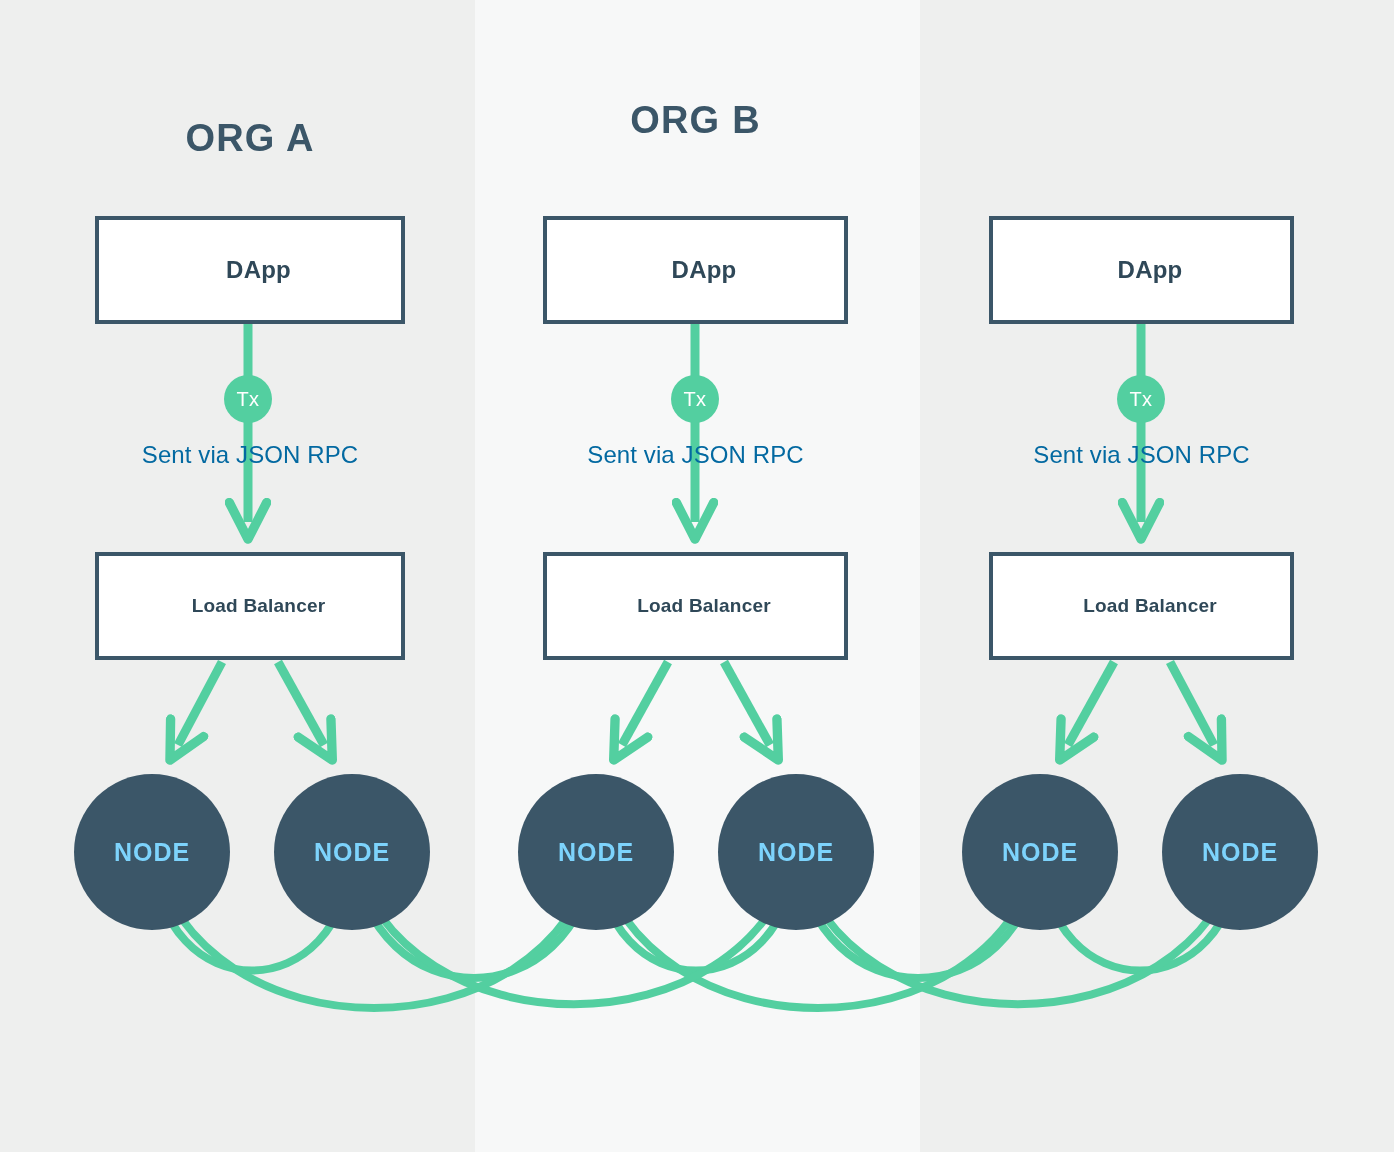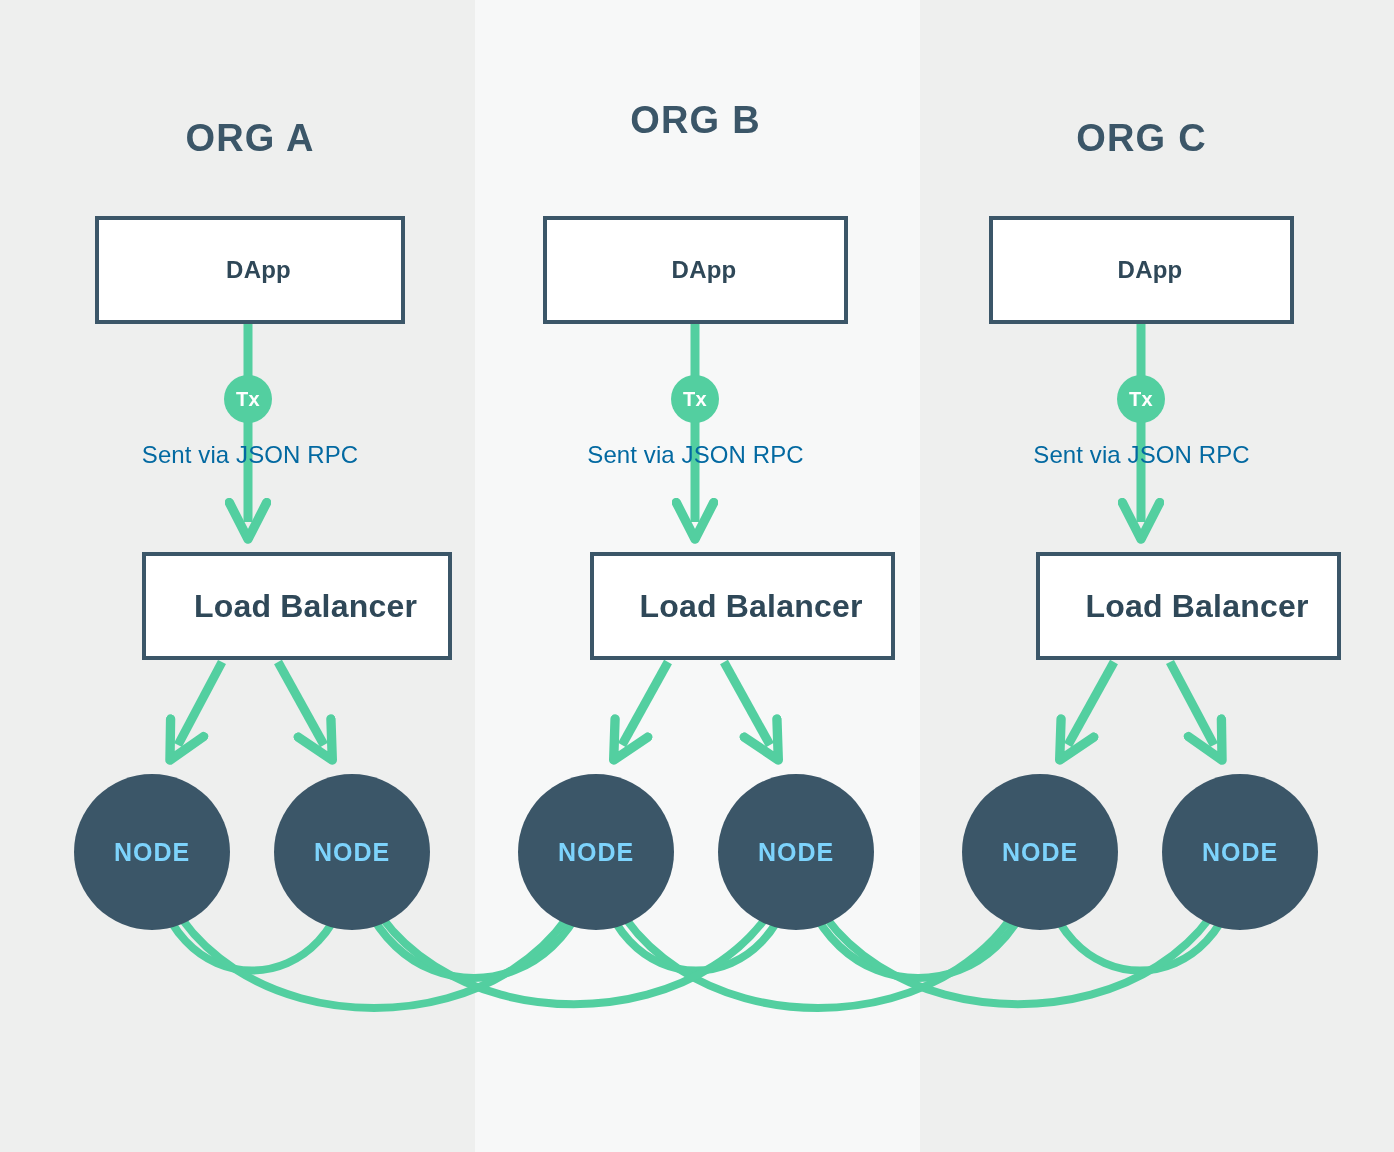--- a/index.html
+++ b/index.html
@@ -45,35 +45,35 @@
     box-sizing: border-box;
     display: flex;
     align-items: center;
     justify-content: center;
     color: #2f4858;
     font-weight: bold;
     font-size: 24px;
     letter-spacing: 0.2px;
     padding-left: 17px;
   }
-  .box.lb { font-size: 32px; margin-left: 47px; }
+  .box.lb { font-size: 19px; }
 
   
   .tx-badge {
     position: absolute;
     width: 48px;
     height: 48px;
     border-radius: 50%;
     background: #53cfa0;
     color: #ffffff;
     display: flex;
     align-items: center;
     justify-content: center;
     font-size: 20px;
-    font-weight: bold;
+    font-weight: normal;
     letter-spacing: 0.3px;
   }
 
   
   .rpc-label {
     position: absolute;
     text-align: center;
     font-size: 24px;
     color: #0369a1;
     white-space: nowrap;
@@ -164,21 +164,20 @@
   <div class="node" style="left:274px; top:774px;">NODE</div>
 
   <div class="org-title" style="left:543px; top:99px; width:305px;">ORG B</div>
   <div class="box" style="left:543px; top:216px; width:305px; height:108px;">DApp</div>
   <div class="tx-badge" style="left:671px; top:375px;">Tx</div>
   <div class="rpc-label" style="left:543px; top:441px; width:305px;">Sent via JSON RPC</div>
   <div class="box lb" style="left:543px; top:552px; width:305px; height:108px;">Load Balancer</div>
   <div class="node" style="left:518px; top:774px;">NODE</div>
   <div class="node" style="left:718px; top:774px;">NODE</div>
 
-  <div class="org-title" style="left:989px; top:117px; width:305px;">ORG C</div>
   <div class="box" style="left:989px; top:216px; width:305px; height:108px;">DApp</div>
   <div class="tx-badge" style="left:1117px; top:375px;">Tx</div>
   <div class="rpc-label" style="left:989px; top:441px; width:305px;">Sent via JSON RPC</div>
   <div class="box lb" style="left:989px; top:552px; width:305px; height:108px;">Load Balancer</div>
   <div class="node" style="left:962px; top:774px;">NODE</div>
   <div class="node" style="left:1162px; top:774px;">NODE</div>
 
 </div>
 
 </body></html>

